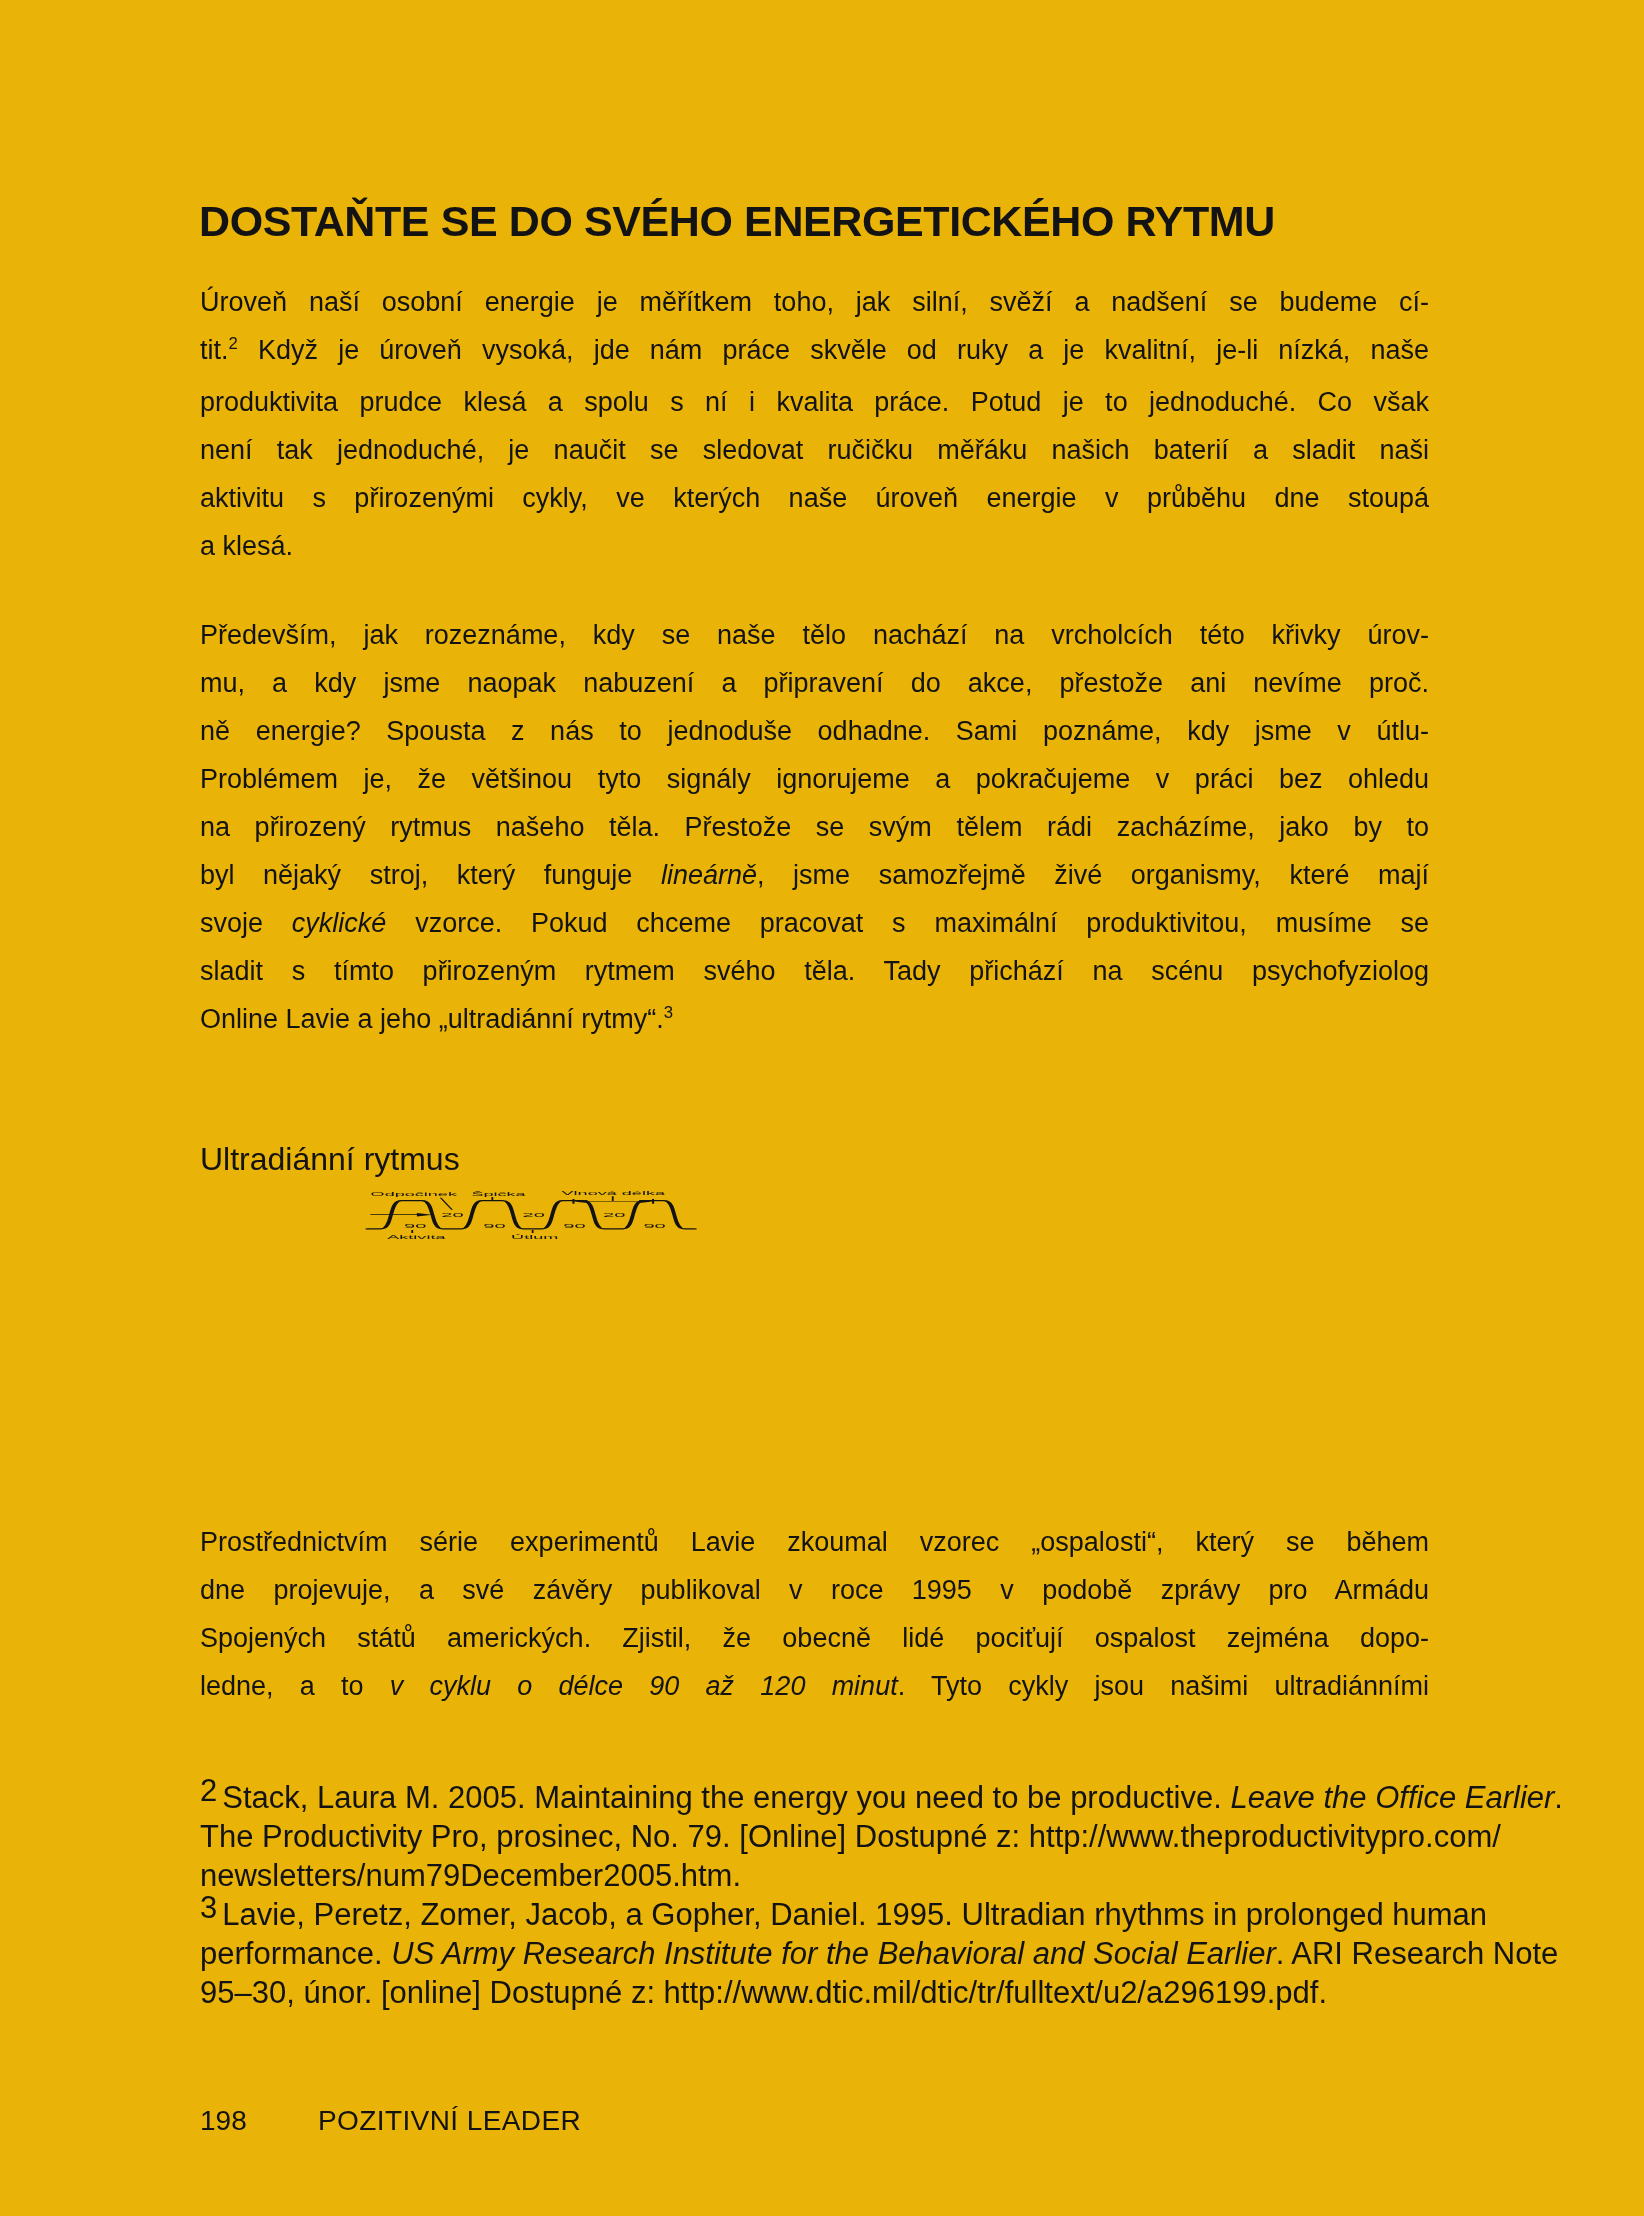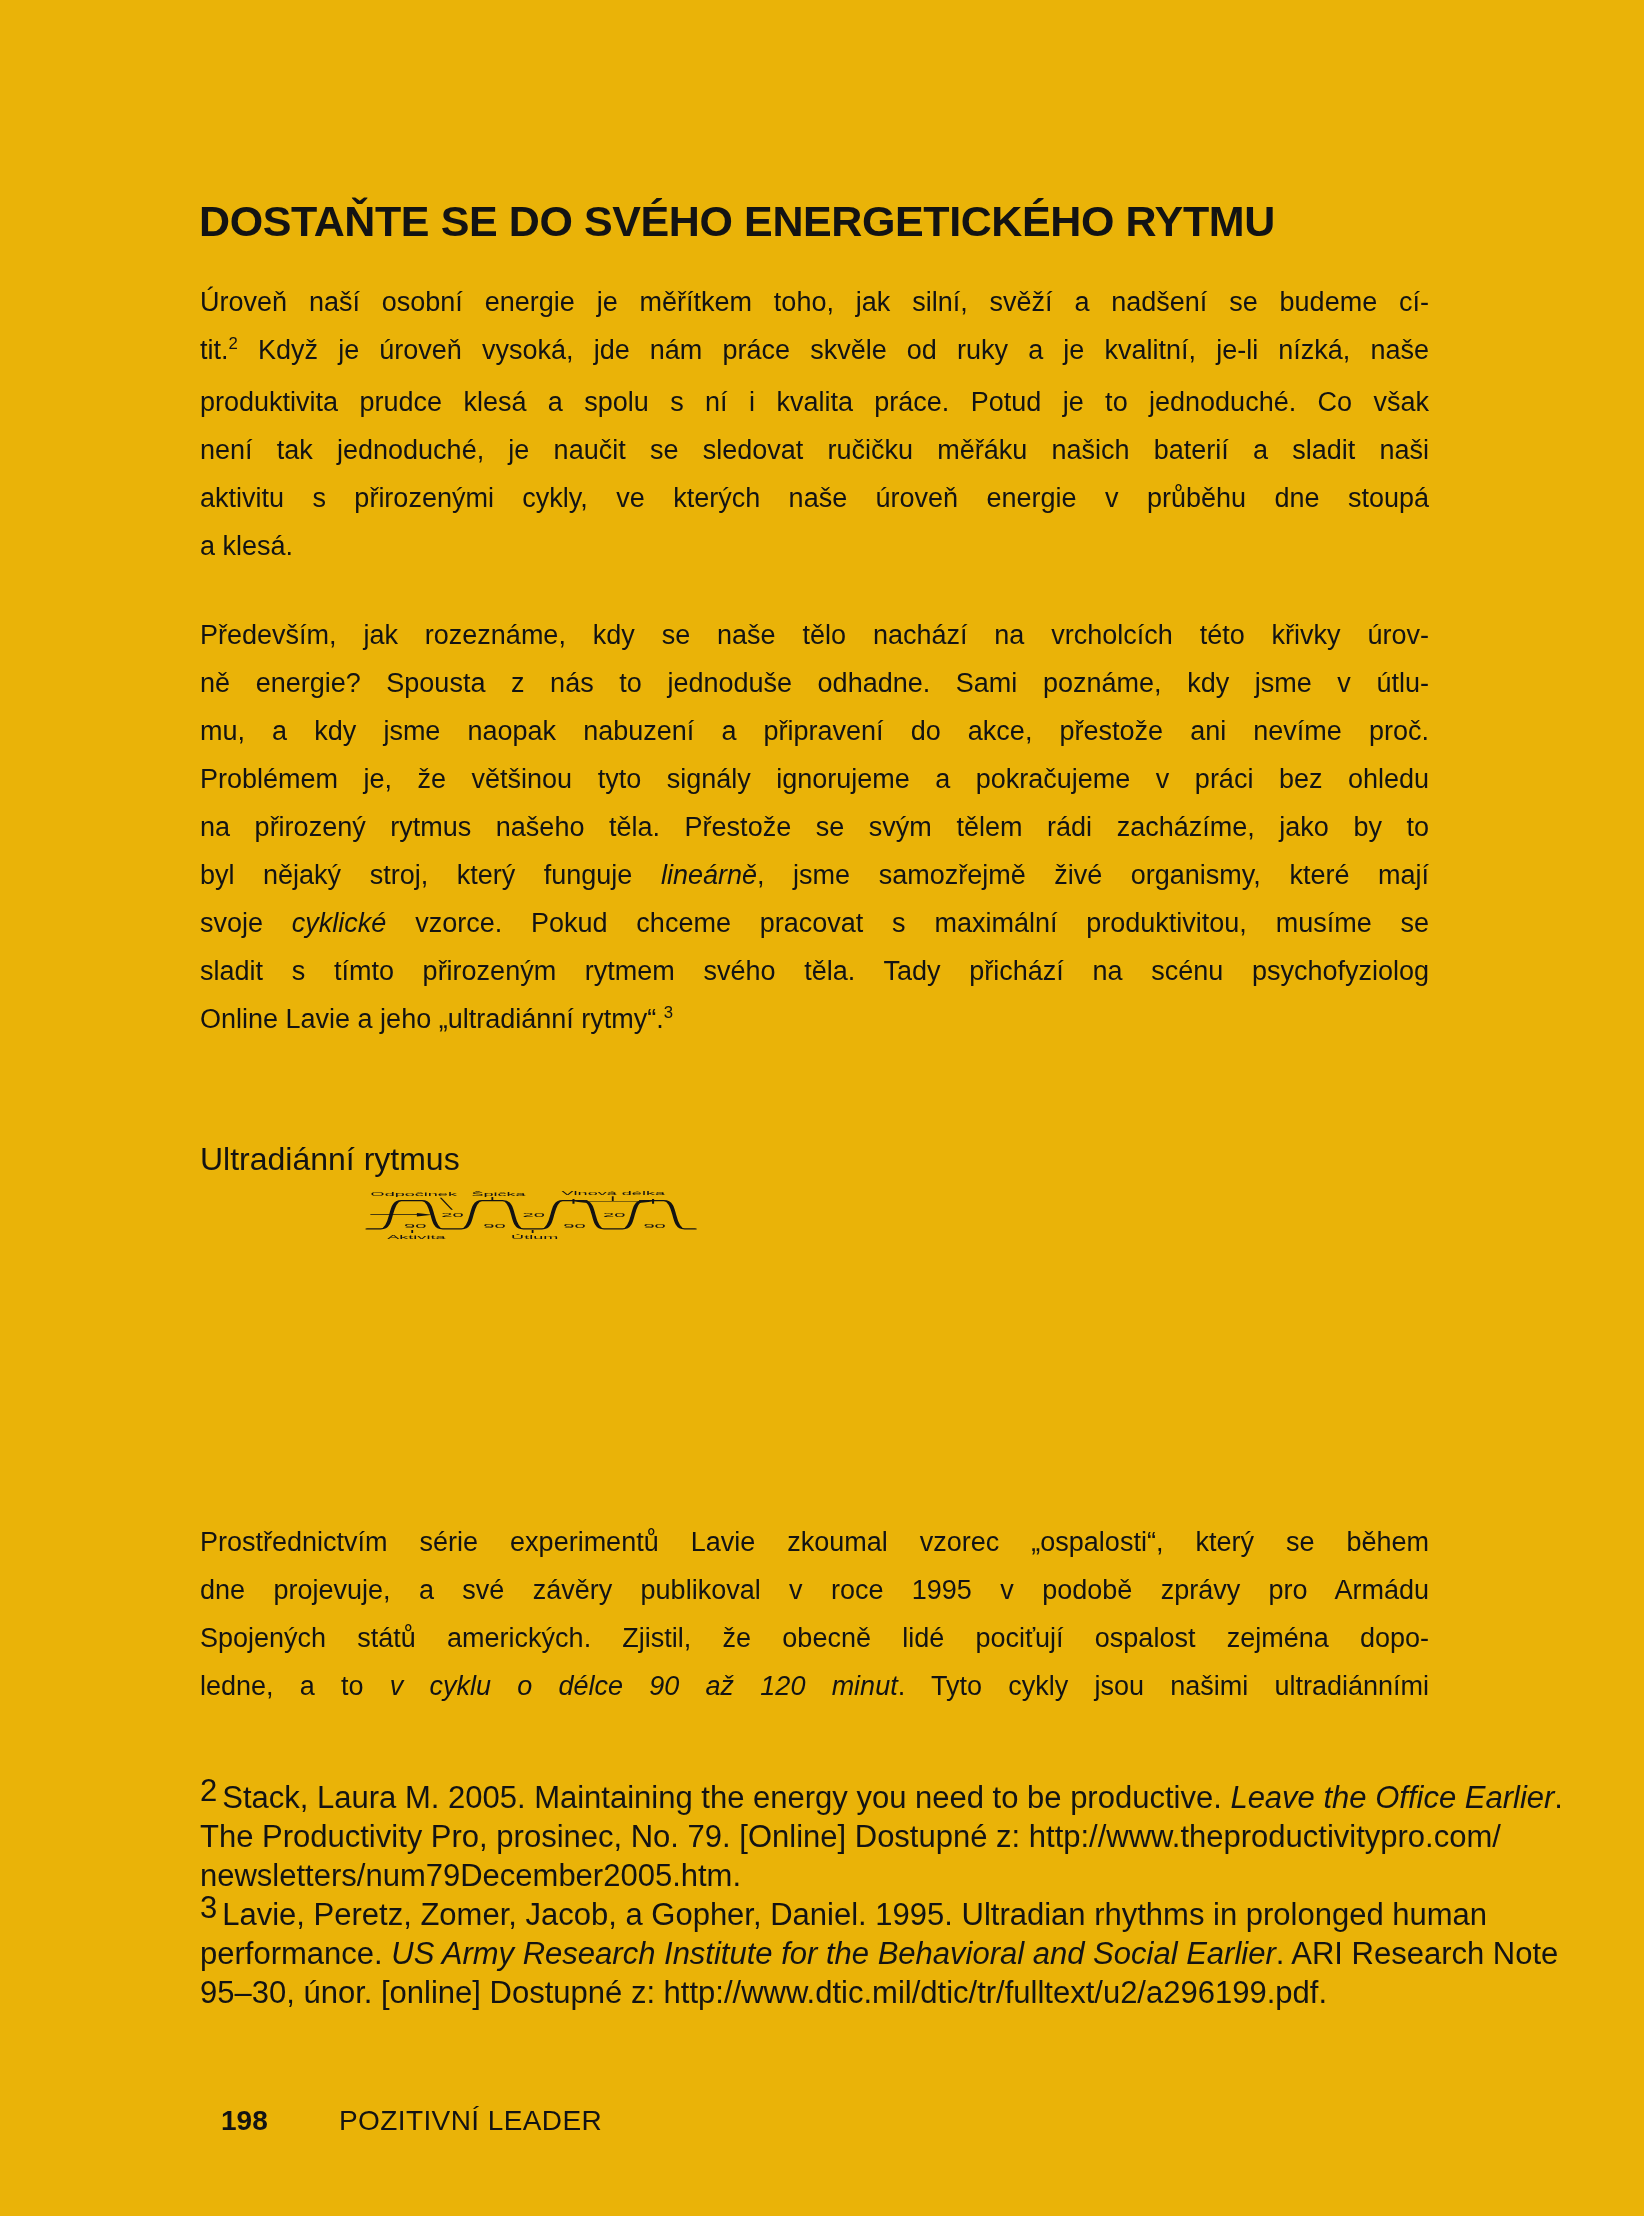--- a/index.html
+++ b/index.html
@@ -23,43 +23,43 @@
   .section-heading{
     position:absolute;left:200px;top:1113px;font-size:32px;font-weight:400;line-height:38px;
   }
   .diagram{position:absolute;left:359px;top:1189px;}
   .diagram text{font-family:"Liberation Sans",sans-serif;fill:#131313;}
   .dlabel{font-size:35px;}
   .dnum{font-size:39px;}
   .footnotes{position:absolute;left:200px;top:1778px;width:1229px;font-size:31px;line-height:39px;}
   .footnotes .line{white-space:nowrap;}
   .footer{position:absolute;left:200px;top:2104px;font-size:28px;line-height:33px;white-space:nowrap;}
-  .footer .pagenum{font-weight:700;display:inline-block;min-width:118px;margin-left:21px;}
+  .footer .pagenum{font-weight:400;display:inline-block;min-width:118px;}
   .footer .booktitle{font-weight:400;letter-spacing:0.4px;}
 </style>
 </head>
 <body>
 
 <div class="page">
 
   <h1 class="title">DOSTAŇTE SE DO SVÉHO ENERGETICKÉHO RYTMU</h1>
 
   <div class="para p1">
       <div class="line j"><span>Úroveň naší osobní energie je měřítkem toho, jak silní, svěží a nadšení se budeme cí-</span></div>
       <div class="line j"><span>tit.</span><span class="sup">2</span><span> Když je úroveň vysoká, jde nám práce skvěle od ruky a je kvalitní, je-li nízká, naše</span></div>
       <div class="line j"><span>produktivita prudce klesá a spolu s ní i kvalita práce. Potud je to jednoduché. Co však</span></div>
       <div class="line j"><span>není tak jednoduché, je naučit se sledovat ručičku měřáku našich baterií a sladit naši</span></div>
       <div class="line j"><span>aktivitu s přirozenými cykly, ve kterých naše úroveň energie v průběhu dne stoupá</span></div>
       <div class="line"><span>a klesá.</span></div>
     </div>
 
   <div class="para p2">
       <div class="line j"><span>Především, jak rozeznáme, kdy se naše tělo nachází na vrcholcích této křivky úrov-</span></div>
+      <div class="line j"><span>mu, a kdy jsme naopak nabuzení a připravení do akce, přestože ani nevíme proč.</span></div>
       <div class="line j"><span>ně energie? Spousta z nás to jednoduše odhadne. Sami poznáme, kdy jsme v útlu-</span></div>
-      <div class="line j"><span>mu, a kdy jsme naopak nabuzení a připravení do akce, přestože ani nevíme proč.</span></div>
       <div class="line j"><span>Problémem je, že většinou tyto signály ignorujeme a pokračujeme v práci bez ohledu</span></div>
       <div class="line j"><span>na přirozený rytmus našeho těla. Přestože se svým tělem rádi zacházíme, jako by to</span></div>
       <div class="line j"><span>byl nějaký stroj, který funguje </span><span class="it">lineárně</span><span>, jsme samozřejmě živé organismy, které mají</span></div>
       <div class="line j"><span>svoje </span><span class="it">cyklické</span><span> vzorce. Pokud chceme pracovat s maximální produktivitou, musíme se</span></div>
       <div class="line j"><span>sladit s tímto přirozeným rytmem svého těla. Tady přichází na scénu psychofyziolog</span></div>
       <div class="line"><span>Online Lavie a jeho „ultradiánní rytmy“.</span><span class="sup">3</span></div>
     </div>
 
   <h2 class="section-heading">Ultradiánní rytmus</h2>
 

